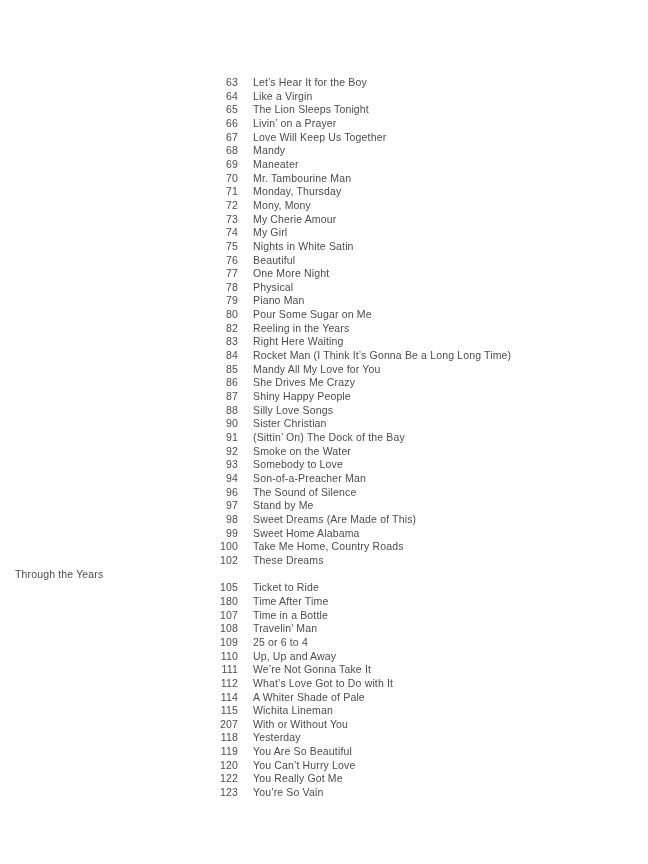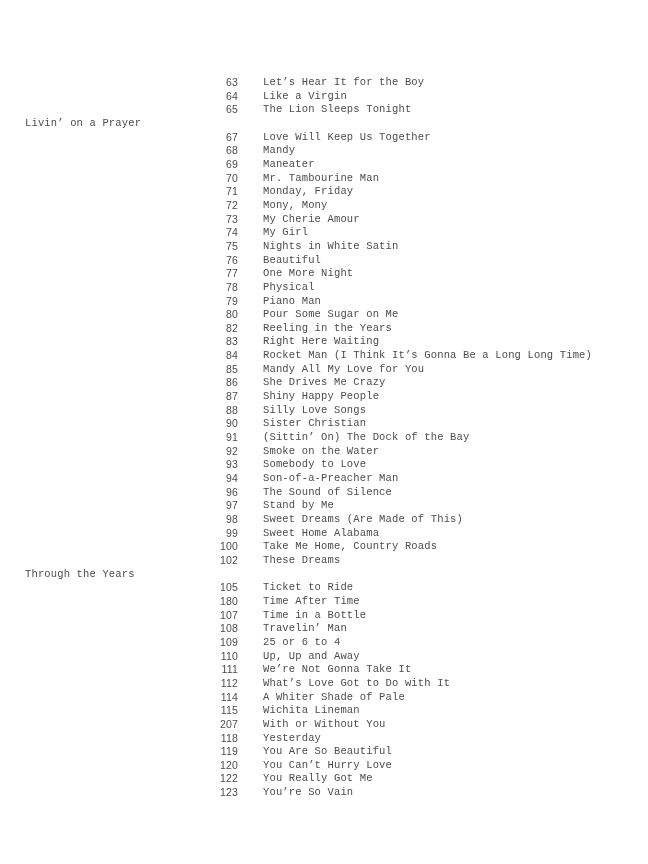--- a/index.html
+++ b/index.html
@@ -23,40 +23,39 @@
     background: #ffffff;
   }
   .toc {
     position: absolute;
     top: 76px;
     left: 0;
     width: 648px;
   }
   .row {
     display: flex;
-    align-items: center;
+    align-items: flex-end;
     height: 13.67px;
     line-height: 13.67px;
     font-size: 10.5px;
     letter-spacing: 0.15px;
     color: #4c4c4c;
   }
   .num {
     display: inline-block;
     width: 238px;
     text-align: right;
     flex: 0 0 auto;
   }
   .title {
     display: inline-block;
-    margin-left: 25px;
+    margin-left: 15px;
     text-align: left;
     white-space: nowrap;
     flex: 0 0 auto;
-    font-family: Liberation Mono, monospace;
   }
 </style>
 </head>
 <body style="background: rgb(255, 255, 255);">
 
 <div class="page">
   <div class="toc" id="toc" style="color: rgb(76, 76, 76);">
   <div class="row">
     <span class="num">63</span>
     <span class="title">Let’s Hear It for the Boy</span>
@@ -66,20 +65,21 @@
     <span class="num">64</span>
     <span class="title">Like a Virgin</span>
   </div>
 
   <div class="row">
     <span class="num">65</span>
     <span class="title">The Lion Sleeps Tonight</span>
   </div>
 
   <div class="row">
+    <span class="num">66</span>
     <span class="title">Livin’ on a Prayer</span>
   </div>
 
   <div class="row">
     <span class="num">67</span>
     <span class="title">Love Will Keep Us Together</span>
   </div>
 
   <div class="row">
     <span class="num">68</span>
@@ -91,21 +91,21 @@
     <span class="title">Maneater</span>
   </div>
 
   <div class="row">
     <span class="num">70</span>
     <span class="title">Mr. Tambourine Man</span>
   </div>
 
   <div class="row">
     <span class="num">71</span>
-    <span class="title">Monday, Friday</span>
+    <span class="title">Monday, Thursday</span>
   </div>
 
   <div class="row">
     <span class="num">72</span>
     <span class="title">Mony, Mony</span>
   </div>
 
   <div class="row">
     <span class="num">73</span>
     <span class="title">My Cherie Amour</span>

